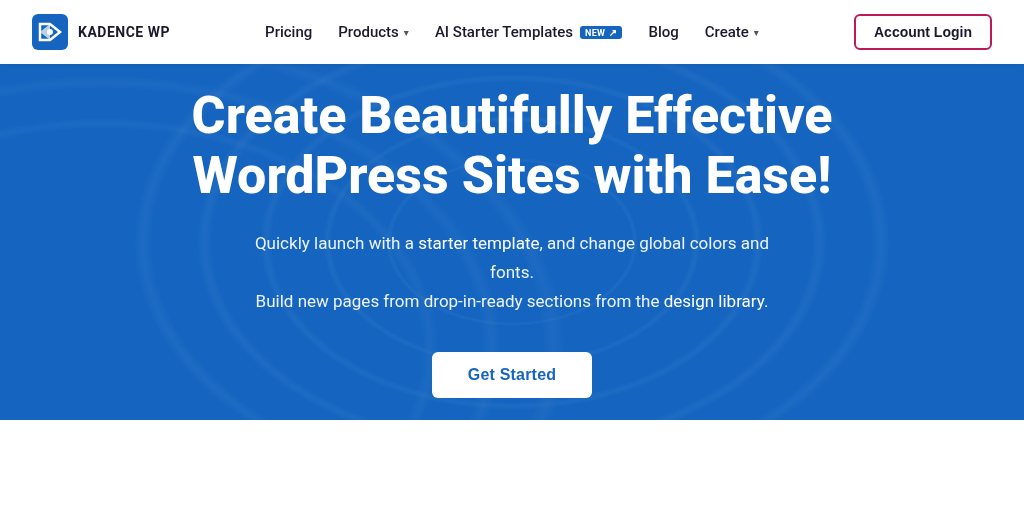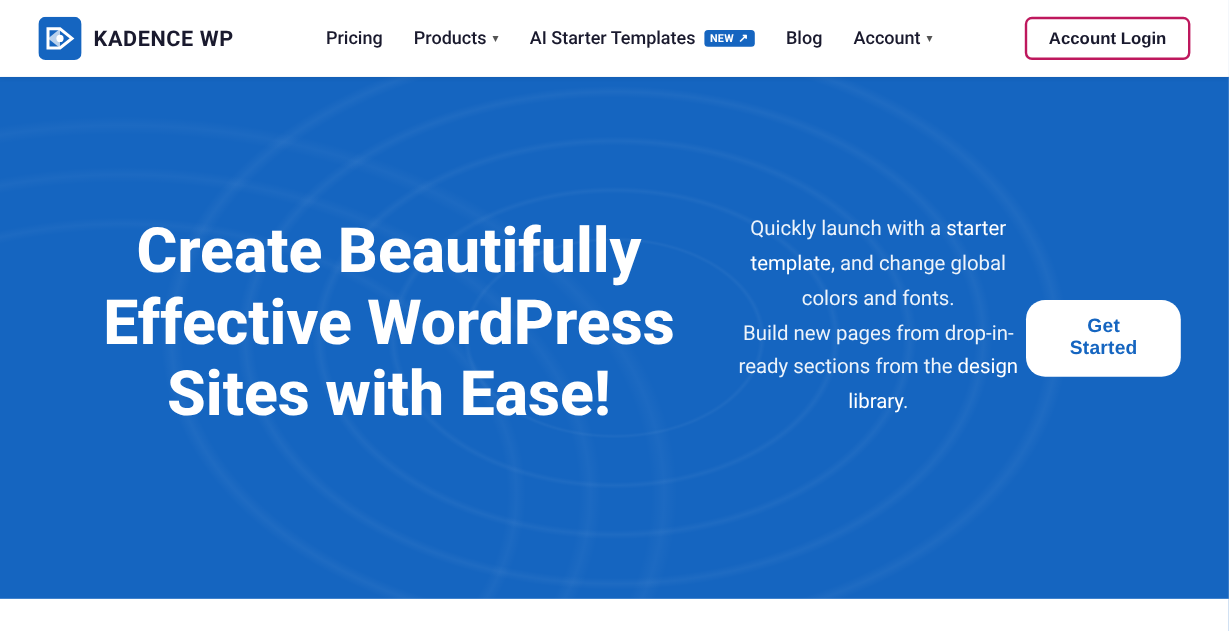--- a/index.html
+++ b/index.html
@@ -30,21 +30,21 @@
       gap: 10px;
       cursor: pointer;
     }
 
     .logo-icon {
       width: 36px;
       height: 36px;
     }
 
     .logo-text {
-      font-size: 18px;
+      font-size: 14px;
       font-weight: 700;
       color: #1a1a2e;
       letter-spacing: 0.5px;
     }
 
     nav {
       display: flex;
       align-items: center;
       gap: 6px;
     }
@@ -89,23 +89,23 @@
       font-weight: 600;
       padding: 8px 18px;
       border-radius: 6px;
       cursor: pointer;
       white-space: nowrap;
     }
 
     
     .hero {
       background: #1565c0;
-      height: 435px;
-      display: flex;
-      flex-direction: row;
+      height: 356px;
+      display: flex;
+      flex-direction: column;
       align-items: center;
       justify-content: center;
       position: relative;
       overflow: hidden;
       text-align: center;
       padding: 0 40px;
     }
 
     
     .hero::before {
@@ -149,21 +149,21 @@
       color: #fff;
     }
 
     .get-started-btn {
       background: #fff;
       color: #1565c0;
       border: none;
       font-size: 16px;
       font-weight: 600;
       padding: 14px 36px;
-      border-radius: 16px;
+      border-radius: 6px;
       cursor: pointer;
       position: relative;
       z-index: 1;
       letter-spacing: 0.2px;
     }
 
     
     .ext-icon {
       font-size: 10px;
       margin-left: 1px;
@@ -192,21 +192,21 @@
       <span class="chevron">▾</span>
     </a>
     <a class="nav-item">
       <span>AI Starter Templates</span>
       <span class="ai-badge">New <span class="ext-icon">↗</span></span>
     </a>
     <a class="nav-item">
       <span>Blog</span>
     </a>
     <a class="nav-item">
-      <span>Account</span>
+      <span>Create</span>
       <span class="chevron">▾</span>
     </a>
   </nav>
 
   <button class="account-login-btn">Account Login</button>
 </header>
 
 <section class="hero">
   <h1 class="hero-title">Create Beautifully Effective WordPress Sites with Ease!</h1>
 

